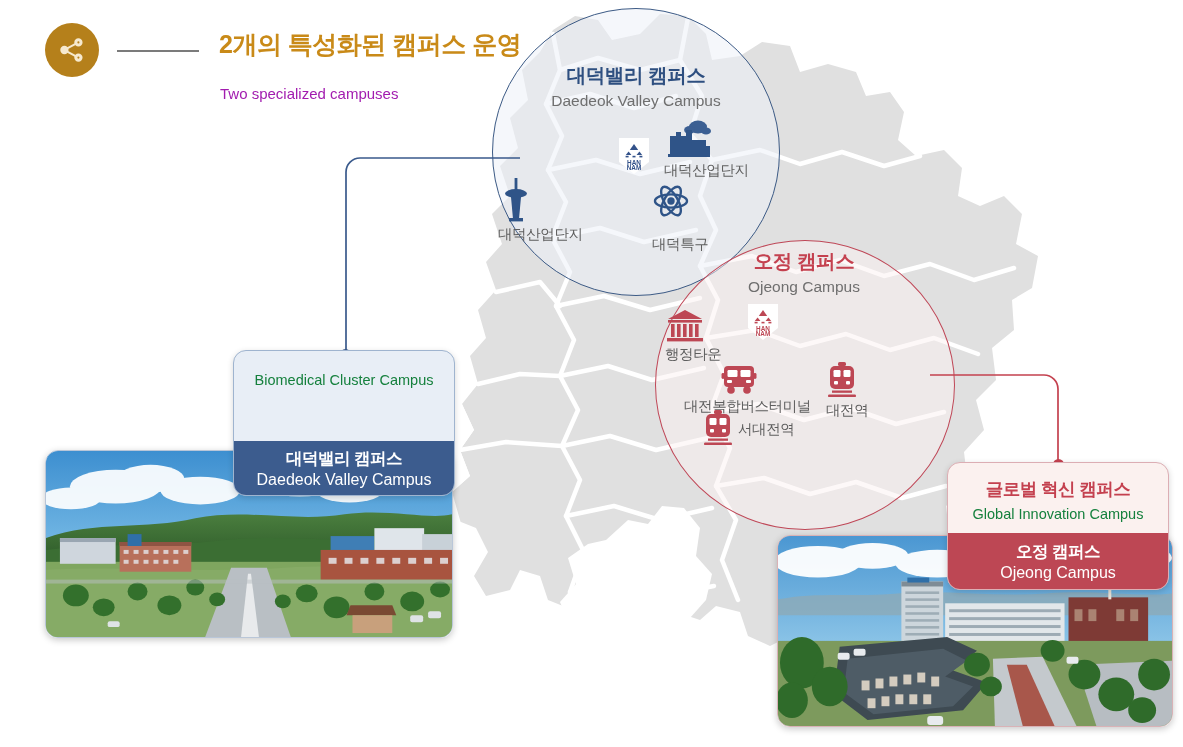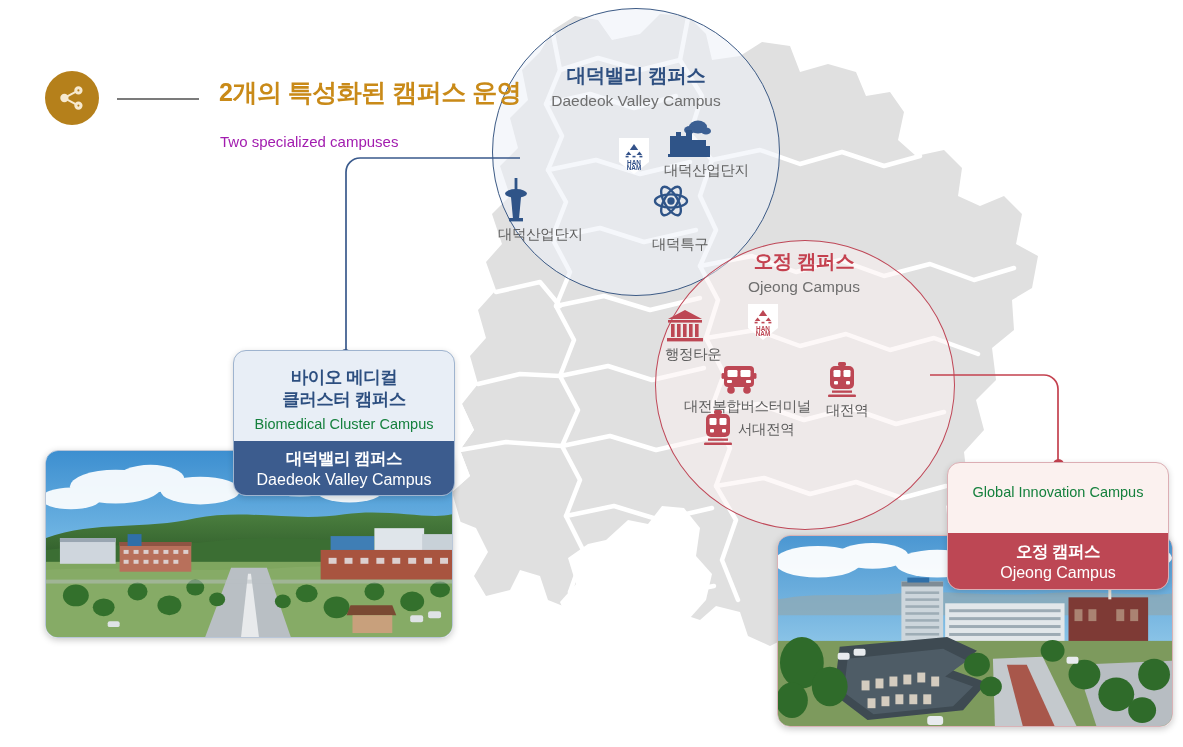--- a/index.html
+++ b/index.html
@@ -120,21 +120,21 @@
   #photo-right { left: 777px; top: 535px; width: 396px; height: 192px; border: 1.4px solid #d9b2b6; }
   .photo svg { display: block; width: 100%; height: 100%; }
 
   
   #map-layer { z-index: 1; }
   .zone { z-index: 2; }
   .zone-title, .poi, .shield { z-index: 4; }
   .conn, .dot { z-index: 3; }
   .card { z-index: 6; }
   .photo { z-index: 5; }
-  .hdr-icon, .hdr-rule, .hdr-title, .hdr-sub { z-index: 8; margin-top: 48px; }
+  .hdr-icon, .hdr-rule, .hdr-title, .hdr-sub { z-index: 8; }
 </style>
 </head>
 <body>
 
 <div id="stage">
 
   <svg id="map-layer" viewBox="0 0 1183 747" xmlns="http://www.w3.org/2000/svg">
     <g>
       <path fill="#e0e0e0" d="
         M553,30 L575,16 L598,20 L612,40 L640,34 L660,14 L688,16 L706,34
@@ -539,34 +539,33 @@
         <rect x="60" y="118" width="12" height="7" rx="2"></rect>
         <rect x="76" y="114" width="12" height="7" rx="2"></rect>
         <rect x="290" y="122" width="12" height="7" rx="2"></rect>
         <rect x="150" y="182" width="16" height="9" rx="3"></rect>
       </g>
     </svg>
   </div>
 
   <div class="card" id="card-left">
     <div class="top">
-      <div class="kr">
-        <span>바이오 메디컬</span><br>
-        <span>클러스터 캠퍼스</span>
-      </div>
       <div class="en">Biomedical Cluster Campus</div>
     </div>
     <div class="band">
       <div class="kr">대덕밸리 캠퍼스</div>
       <div class="en">Daedeok Valley Campus</div>
     </div>
   </div>
 
   <div class="card" id="card-right">
     <div class="top">
+      <div class="kr">
+        <span>글로벌 혁신 캠퍼스</span>
+      </div>
       <div class="en">Global Innovation Campus</div>
     </div>
     <div class="band">
       <div class="kr">오정 캠퍼스</div>
       <div class="en">Ojeong Campus</div>
     </div>
   </div>
 
 </div>
 

